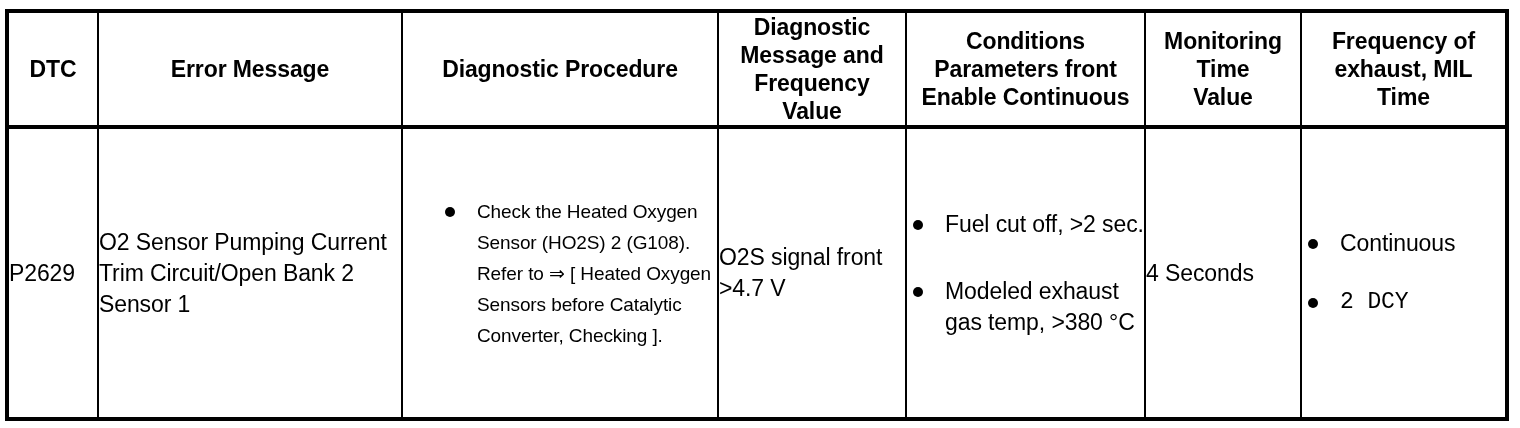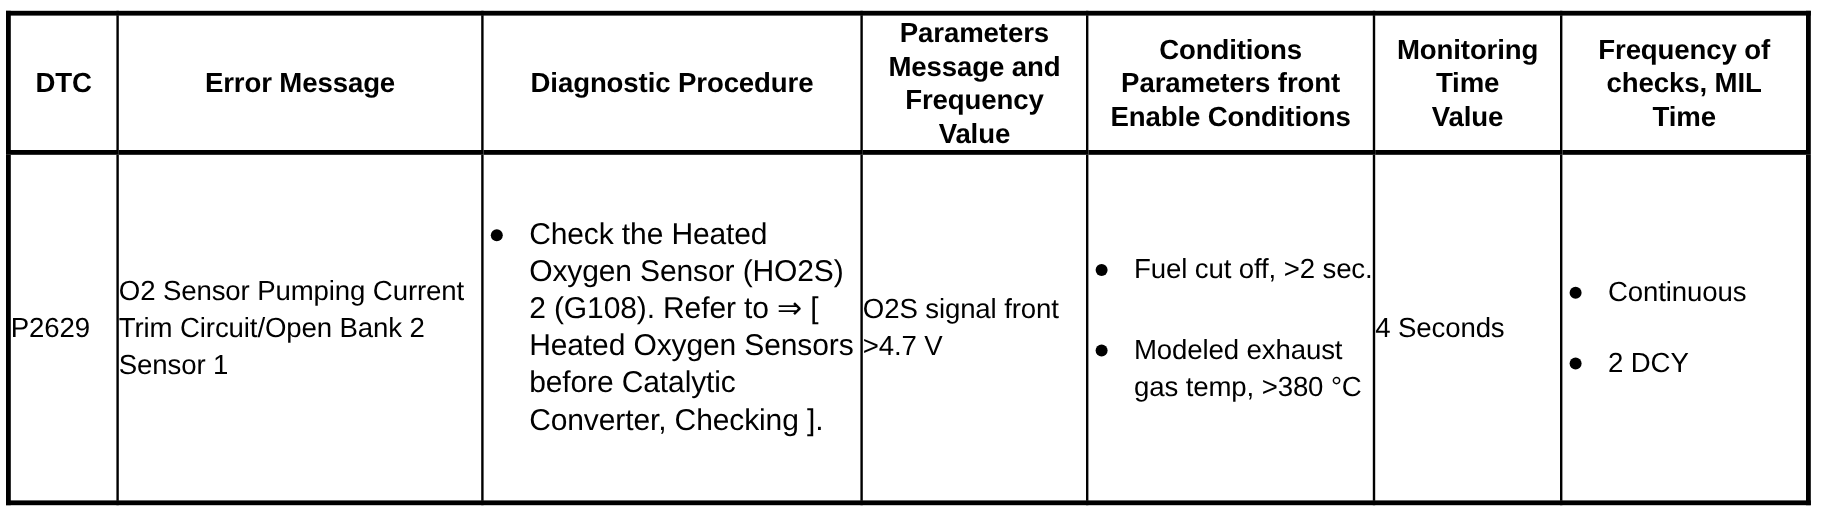--- a/index.html
+++ b/index.html
@@ -90,24 +90,24 @@
     width: 10px;
     height: 10px;
     background: #000000;
     border-radius: 50%;
   }
 
   ul.bullets.tight > li { margin-bottom: 34px; }
   ul.bullets.tight > li:last-child { margin-bottom: 0; margin-top: 36px; }
 
   ul.bullets.snug > li { margin-bottom: 28px; }
-  ul.bullets.snug > li:last-child { margin-bottom: 0; }
-
-  
-  .proc { position: relative; padding-left: 38px; font-size: 25px; line-height: 31px; }
+  ul.bullets.snug > li:last-child { margin-bottom: 0; font-family: Liberation Mono, monospace; }
+
+  
+  .proc { position: relative; padding-left: 38px; font-size: 19px; line-height: 31px; margin-left: 36px; }
   .proc .dot {
     position: absolute;
     left: 6px;
     top: 11px;
     width: 10px;
     height: 10px;
     background: #000000;
     border-radius: 50%;
   }
 
@@ -144,41 +144,41 @@
 
         <th class="hd">
           <span class="cell-text">Error Message</span>
         </th>
 
         <th class="hd">
           <span class="cell-text">Diagnostic Procedure</span>
         </th>
 
         <th class="hd">
-          <span class="cell-text">Parameters</span>
+          <span class="cell-text">Diagnostic</span>
           <span class="cell-text">Message and</span>
           <span class="cell-text">Frequency</span>
           <span class="cell-text">Value</span>
         </th>
 
         <th class="hd">
           <span class="cell-text">Conditions</span>
           <span class="cell-text">Parameters front</span>
-          <span class="cell-text">Enable Conditions</span>
+          <span class="cell-text">Enable Continuous</span>
         </th>
 
         <th class="hd">
           <span class="cell-text">Monitoring</span>
           <span class="cell-text">Time</span>
           <span class="cell-text">Value</span>
         </th>
 
         <th class="hd">
           <span class="cell-text">Frequency of</span>
-          <span class="cell-text">checks, MIL</span>
+          <span class="cell-text">exhaust, MIL</span>
           <span class="cell-text">Time</span>
         </th>
 
       </tr>
     </thead>
 
     <tbody>
       <tr>
 
         <td class="bd left-txt">

